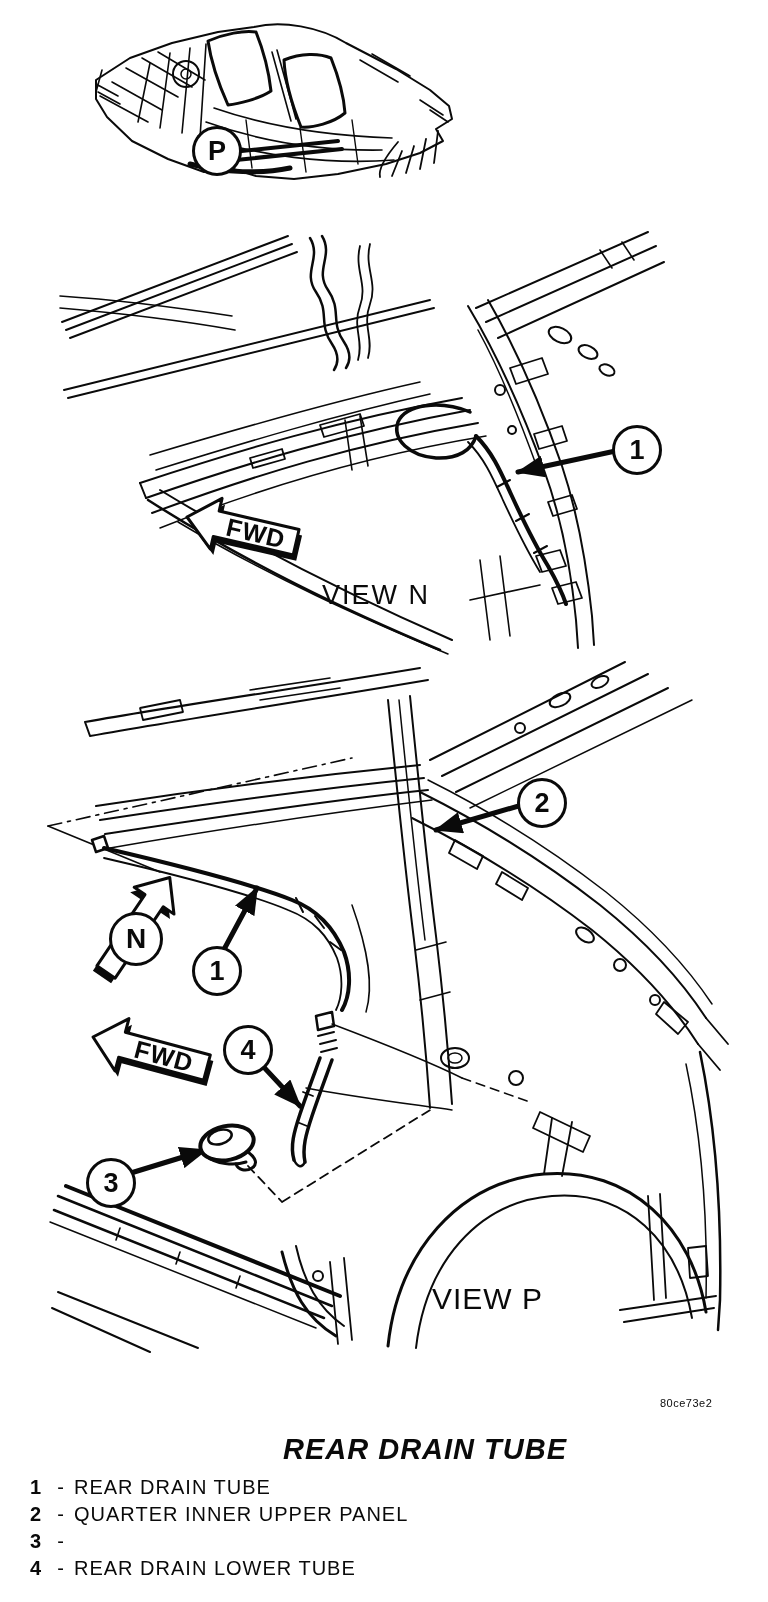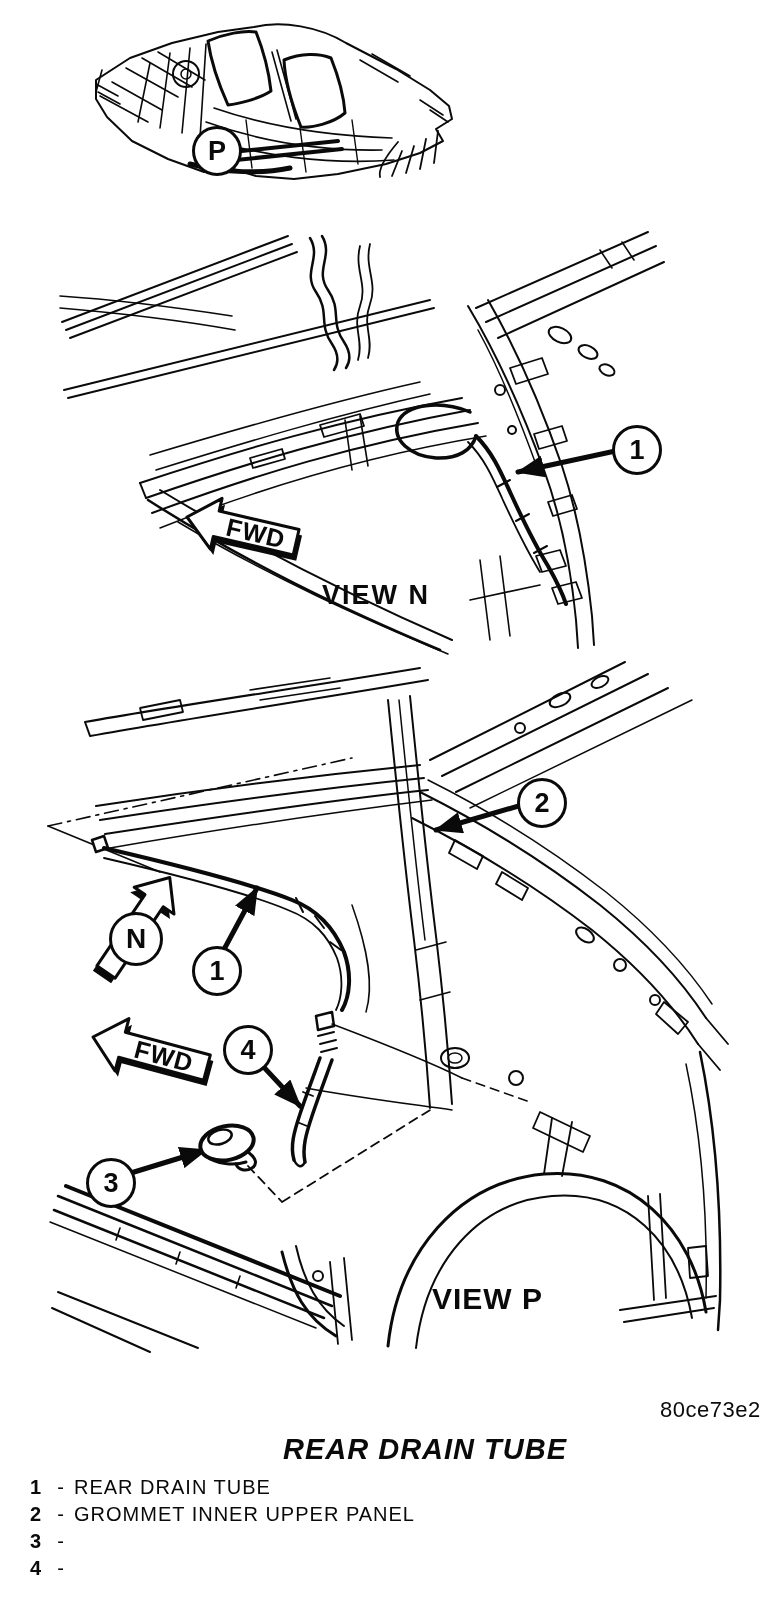--- a/index.html
+++ b/index.html
@@ -4,24 +4,24 @@
 <style>
   html,body{margin:0;padding:0;background:#fff;}
   body{width:768px;height:1602px;position:relative;overflow:hidden;
        font-family:"Liberation Sans",sans-serif;color:#0a0a0a;}
   #stage{position:absolute;left:0;top:0;width:768px;height:1602px;}
   svg{position:absolute;left:0;top:0;}
   .balloon{position:absolute;width:44px;height:44px;border:3px solid #0a0a0a;border-radius:50%;
            background:#fff;display:flex;align-items:center;justify-content:center;
            font-weight:bold;font-size:27px;line-height:1;z-index:5;}
   .balloon.big{width:48px;height:48px;font-size:28px;}
-  .view-label{position:absolute;font-weight:bold;font-size:27px;letter-spacing:2px;z-index:4;white-space:nowrap;text-align:right;}
+  .view-label{position:absolute;font-weight:normal;font-size:27px;letter-spacing:2px;z-index:4;white-space:nowrap;text-align:right;}
   .fwd-label{position:absolute;font-weight:bold;font-size:25px;letter-spacing:1px;z-index:6;
              width:92px;height:28px;text-align:center;line-height:28px;white-space:nowrap;}
-  .fig-code{position:absolute;left:660px;top:1397px;font-size:22px;letter-spacing:0.5px;z-index:4;}
+  .fig-code{position:absolute;left:660px;top:1397px;font-size:11px;letter-spacing:0.5px;z-index:4;}
   .fig-title{position:absolute;left:225px;top:1433px;width:400px;text-align:center;
              font-weight:bold;font-style:italic;font-size:29px;letter-spacing:1px;z-index:4;white-space:nowrap;}
   .legend{position:absolute;left:30px;top:1476px;width:560px;z-index:4;}
   .legend-line{display:flex;align-items:baseline;height:27px;font-size:20px;letter-spacing:1px;}
   .legend-num{width:18px;font-weight:bold;}
   .legend-dash{width:26px;text-align:center;}
   .legend-label{white-space:nowrap;}
 </style>
 </head>
 <body>
@@ -262,25 +262,26 @@
 
   <div class="legend">
     <div class="legend-line">
       <span class="legend-num">1</span>
       <span class="legend-dash">-</span>
       <span class="legend-label">REAR DRAIN TUBE</span>
     </div>
     <div class="legend-line">
       <span class="legend-num">2</span>
       <span class="legend-dash">-</span>
-      <span class="legend-label">GROMMET INNER UPPER PANEL</span>
+      <span class="legend-label">QUARTER INNER UPPER PANEL</span>
     </div>
     <div class="legend-line">
       <span class="legend-num">3</span>
       <span class="legend-dash">-</span>
     </div>
     <div class="legend-line">
       <span class="legend-num">4</span>
       <span class="legend-dash">-</span>
+      <span class="legend-label">REAR DRAIN LOWER TUBE</span>
     </div>
   </div>
 
 </div>
 
 </body></html>

